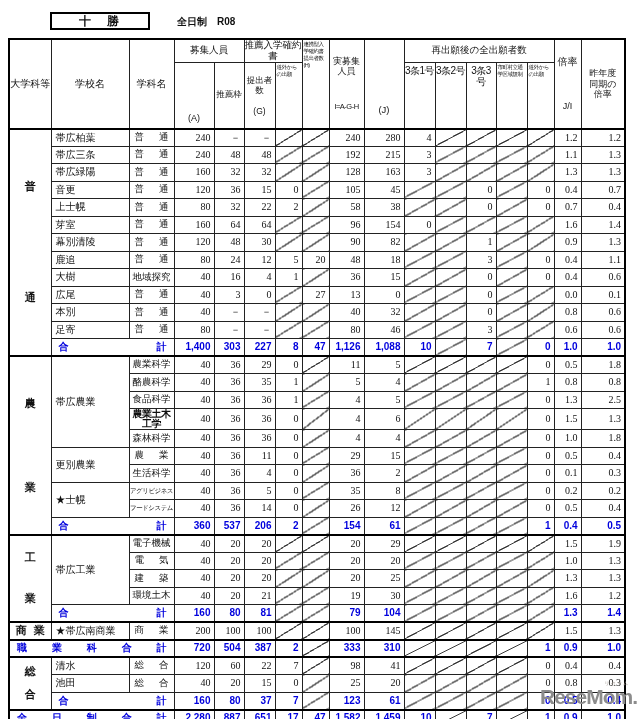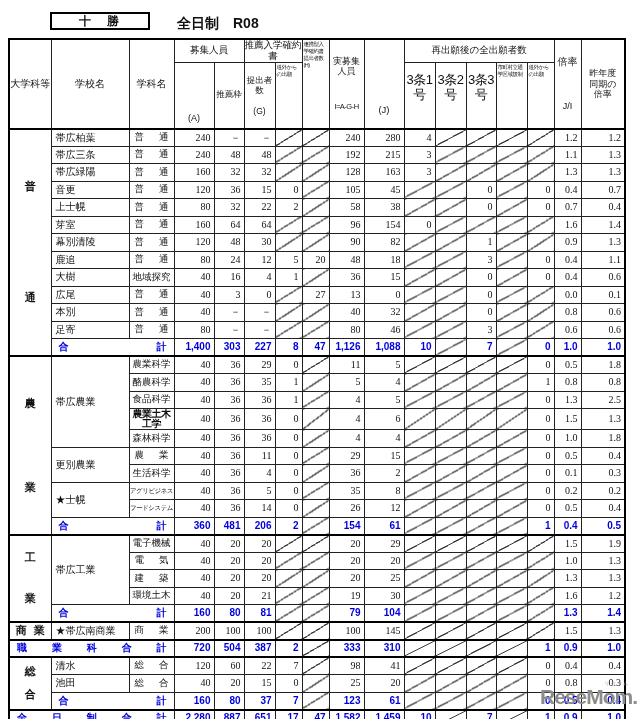--- a/index.html
+++ b/index.html
@@ -16,21 +16,21 @@
   
   .region-box{
     position:absolute;left:50px;top:12px;width:100px;height:18px;
     border:2px solid #000;display:flex;align-items:center;justify-content:center;
     font-family:"Liberation Sans","DejaVu Sans",sans-serif;
     font-weight:bold;font-size:12px;letter-spacing:2px;
   }
   .subtitle{
     position:absolute;left:177px;top:15px;
     font-family:"Liberation Sans","DejaVu Sans",sans-serif;
-    font-weight:bold;font-size:14px;
+    font-weight:bold;font-size:10px;
   }
   
   table{
     position:absolute;left:8px;top:38px;width:616px;
     border-collapse:collapse;table-layout:fixed;
     border:2px solid #000;
   }
   th,td{border:1px solid var(--border);overflow:hidden;}
   thead th{
     font-family:"Liberation Sans","DejaVu Sans",sans-serif;
@@ -46,21 +46,21 @@
   .th-waku{font-size:8.5px;}
   .col-head-stack{display:flex;flex-direction:column;justify-content:space-between;align-items:center;padding:3px 0;gap:11px;}
   .h44{height:44px;}
   .h62{height:62px;}
   .th-g .gtxt{font-size:8.5px;}
   .th-g .gsym{font-size:8.5px;}
   .tiny{font-size:5.5px;text-align:left;vertical-align:top;padding:1px 1px;line-height:1.25;letter-spacing:-0.5px;}
   .th-actual .top-txt{font-size:9px;}
   .th-actual .formula{font-size:7.5px;letter-spacing:-0.5px;}
   .th-j{vertical-align:bottom;padding-bottom:12px;font-size:9.5px;}
-  .th-art3{vertical-align:top;padding-top:10px;font-size:13px;letter-spacing:-0.5px;}
+  .th-art3{vertical-align:top;padding-top:2px;font-size:10px;letter-spacing:-0.5px;}
   .th-ratio .top-txt{font-size:10px;}
   .th-ratio .formula{font-size:9px;text-align:center;}
   .th-prev{font-size:9px;margin-top:32px;}
   
   tbody td{height:17.5px;padding:0;font-size:10px;line-height:1;vertical-align:middle;}
   tbody tr.sec-top td{border-top:2px solid #000;}
   .num-cell{text-align:right;padding-right:3px;}
   .school-cell{text-align:left;padding-left:4px;font-size:10px;}
   .course-cell{text-align:center;font-size:9.5px;}
   .course-cell.sm{font-size:10px;font-weight:bold;letter-spacing:-0.5px;}
@@ -636,21 +636,21 @@
         <td class="num-cell">0.4</td>
       </tr>
       <tr class="total-row">
         <td class="total-label" colspan="2">
           <div class="spread">
             <span>合</span>
             <span>計</span>
           </div>
         </td>
         <td class="num-cell">360</td>
-        <td class="num-cell">481</td>
+        <td class="num-cell">537</td>
         <td class="num-cell">206</td>
         <td class="num-cell">2</td>
         <td class="num-cell diag"></td>
         <td class="num-cell">154</td>
         <td class="num-cell">61</td>
         <td class="num-cell diag"></td>
         <td class="num-cell diag"></td>
         <td class="num-cell diag"></td>
         <td class="num-cell diag"></td>
         <td class="num-cell">1</td>

